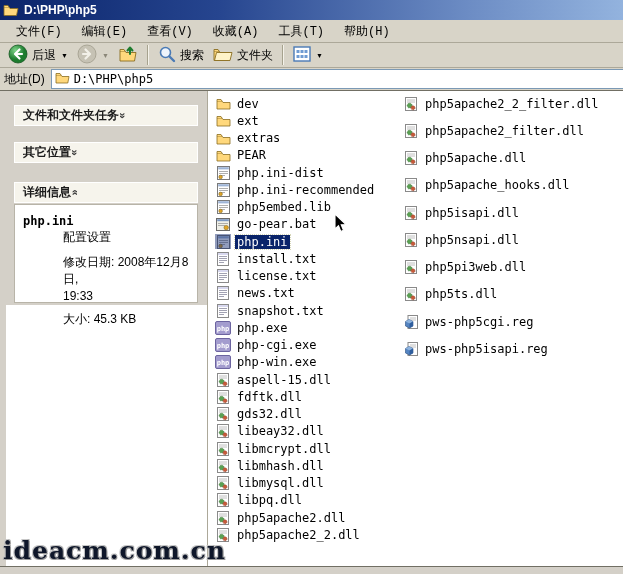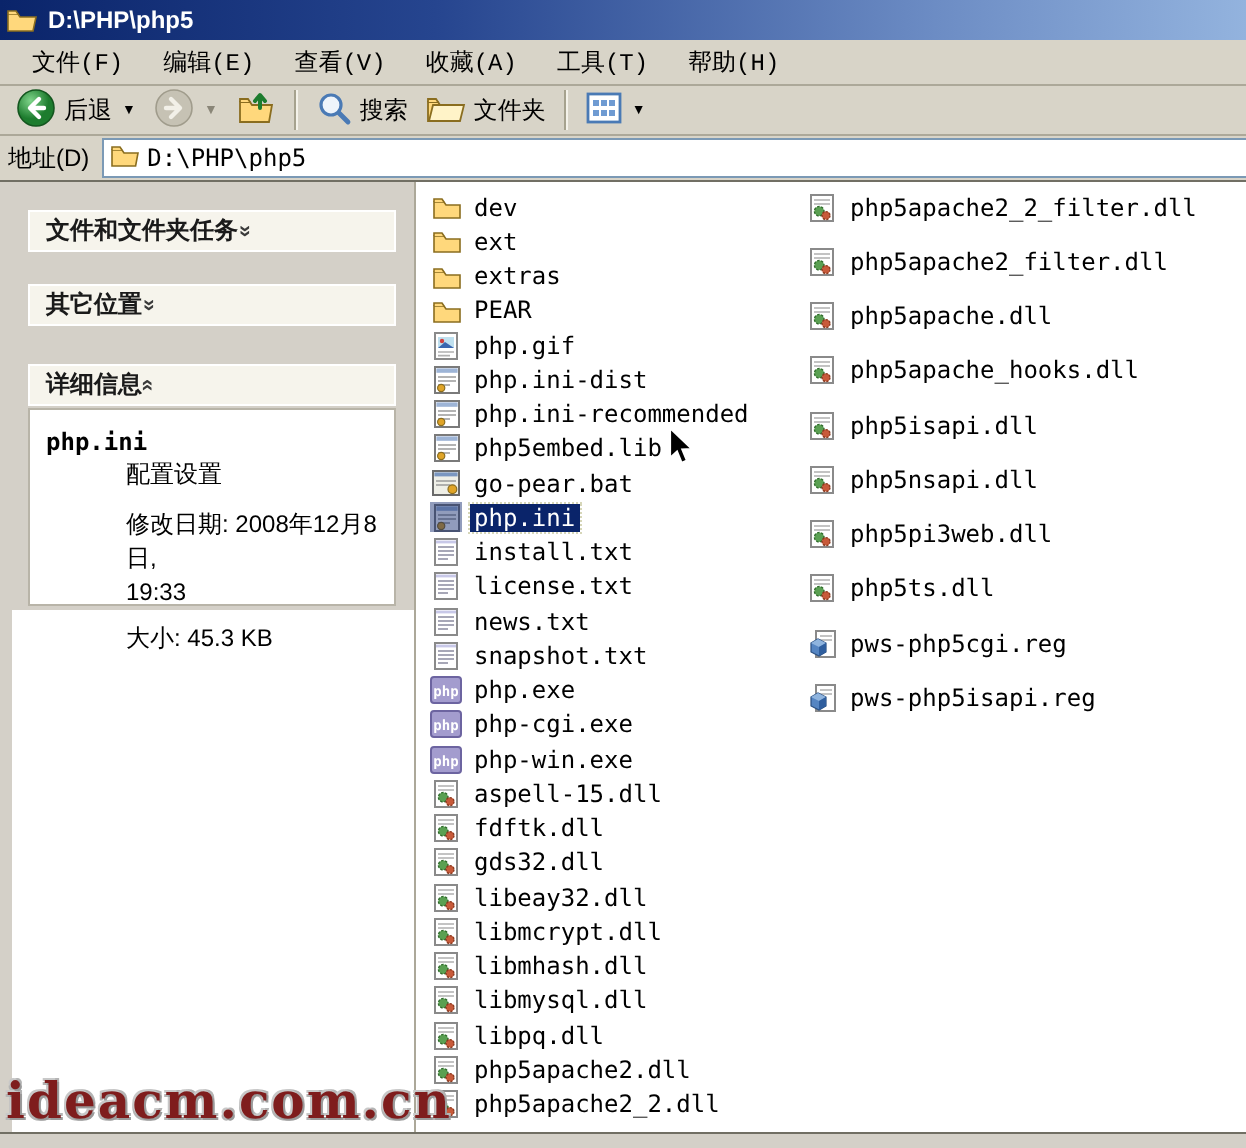--- a/index.html
+++ b/index.html
@@ -53,21 +53,21 @@
   .file-row{height:17.26px;display:flex;align-items:center;gap:4px;
     font-family:"DejaVu Sans Mono","Liberation Mono",monospace;font-size:12px;
     white-space:nowrap;color:#000;}
   .icon{width:16px;height:15px;flex:0 0 16px;position:relative;display:inline-flex;
     align-items:center;justify-content:center;}
   .file-label{padding:0 2px;line-height:14px;}
   .file-row.selected .file-label{background:#0a246a;color:#fff;outline:1px dotted #d6d6b8;}
   .file-row.selected .icon::after{content:"";position:absolute;inset:0;background:rgba(10,36,106,.45);}
   
   .watermark{position:absolute;left:3px;top:536px;font-family:"DejaVu Serif",serif;
-    font-size:25px;font-weight:bold;letter-spacing:1px;color:#7f1d1d;
+    font-size:25px;font-weight:bold;letter-spacing:1px;color:#0f172a;
     text-shadow:1px 1px 0 #9a9a9a,-1px -1px 0 #c8c8c8,1px -1px 0 #b4b4b4,-1px 1px 0 #b4b4b4;}
   .statusbar{position:absolute;left:0;top:566px;width:623px;height:8px;background:#d4d0c8;
     border-top:1px solid #716f64;box-sizing:border-box;}
   .cursor{position:absolute;left:334px;top:213px;z-index:50;}
 </style>
 </head>
 <body>
 
 <div class="window">
 
@@ -234,32 +234,20 @@
         <span class="icon">
           <svg width="15" height="13" viewBox="0 0 15 13">
             <path d="M1 4 L6 4 L7 5.5 L14 5.5 L14 12 L1 12 Z" fill="#ffd87c" stroke="#8a6d1f" stroke-width="0.8"></path>
             <path d="M1 4 L1 2.5 L5 2.5 L6 4" fill="#ffd87c" stroke="#8a6d1f" stroke-width="0.8"></path>
           </svg>
         </span>
         <span class="file-label">PEAR</span>
       </div>
       <div class="file-row">
         <span class="icon">
-          <svg width="12" height="14" viewBox="0 0 12 14">
-            <rect x="0.5" y="0.5" width="11" height="13" fill="#fff" stroke="#8a8a8a"></rect>
-            <rect x="2" y="2.5" width="8" height="5.5" fill="#bfe0ef"></rect>
-            <circle cx="4" cy="4.5" r="1.1" fill="#d04040"></circle>
-            <path d="M2 8 L5.5 5 L10 8 Z" fill="#3a66b0"></path>
-            <path d="M2 10 L10 10 M2 11.8 L8 11.8" stroke="#b0b0b0" stroke-width="0.8"></path>
-          </svg>
-        </span>
-        <span class="file-label">php.gif</span>
-      </div>
-      <div class="file-row">
-        <span class="icon">
           <svg width="13" height="14" viewBox="0 0 13 14">
             <rect x="0.5" y="0.5" width="12" height="13" fill="#fff" stroke="#7a7a7a"></rect>
             <rect x="1.2" y="1.2" width="10.6" height="2.2" fill="#9db4d6"></rect>
             <path d="M2 5.5 L11 5.5 M2 7.5 L11 7.5 M2 9.5 L8 9.5" stroke="#9a9a9a" stroke-width="0.8"></path>
             <circle cx="3.6" cy="11" r="1.8" fill="#e0a427" stroke="#8a6d1f" stroke-width="0.6"></circle>
           </svg>
         </span>
         <span class="file-label">php.ini-dist</span>
       </div>
       <div class="file-row">

